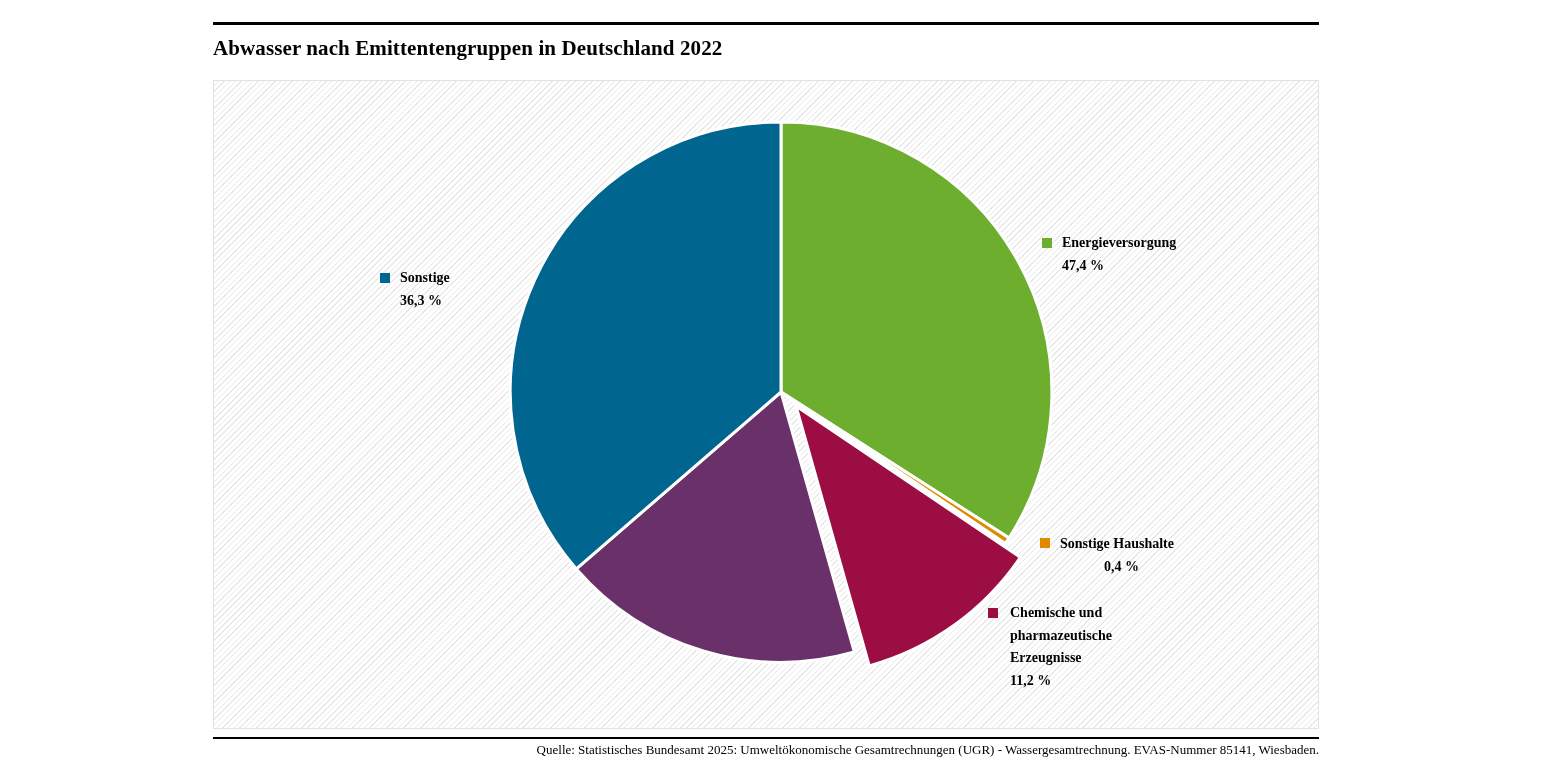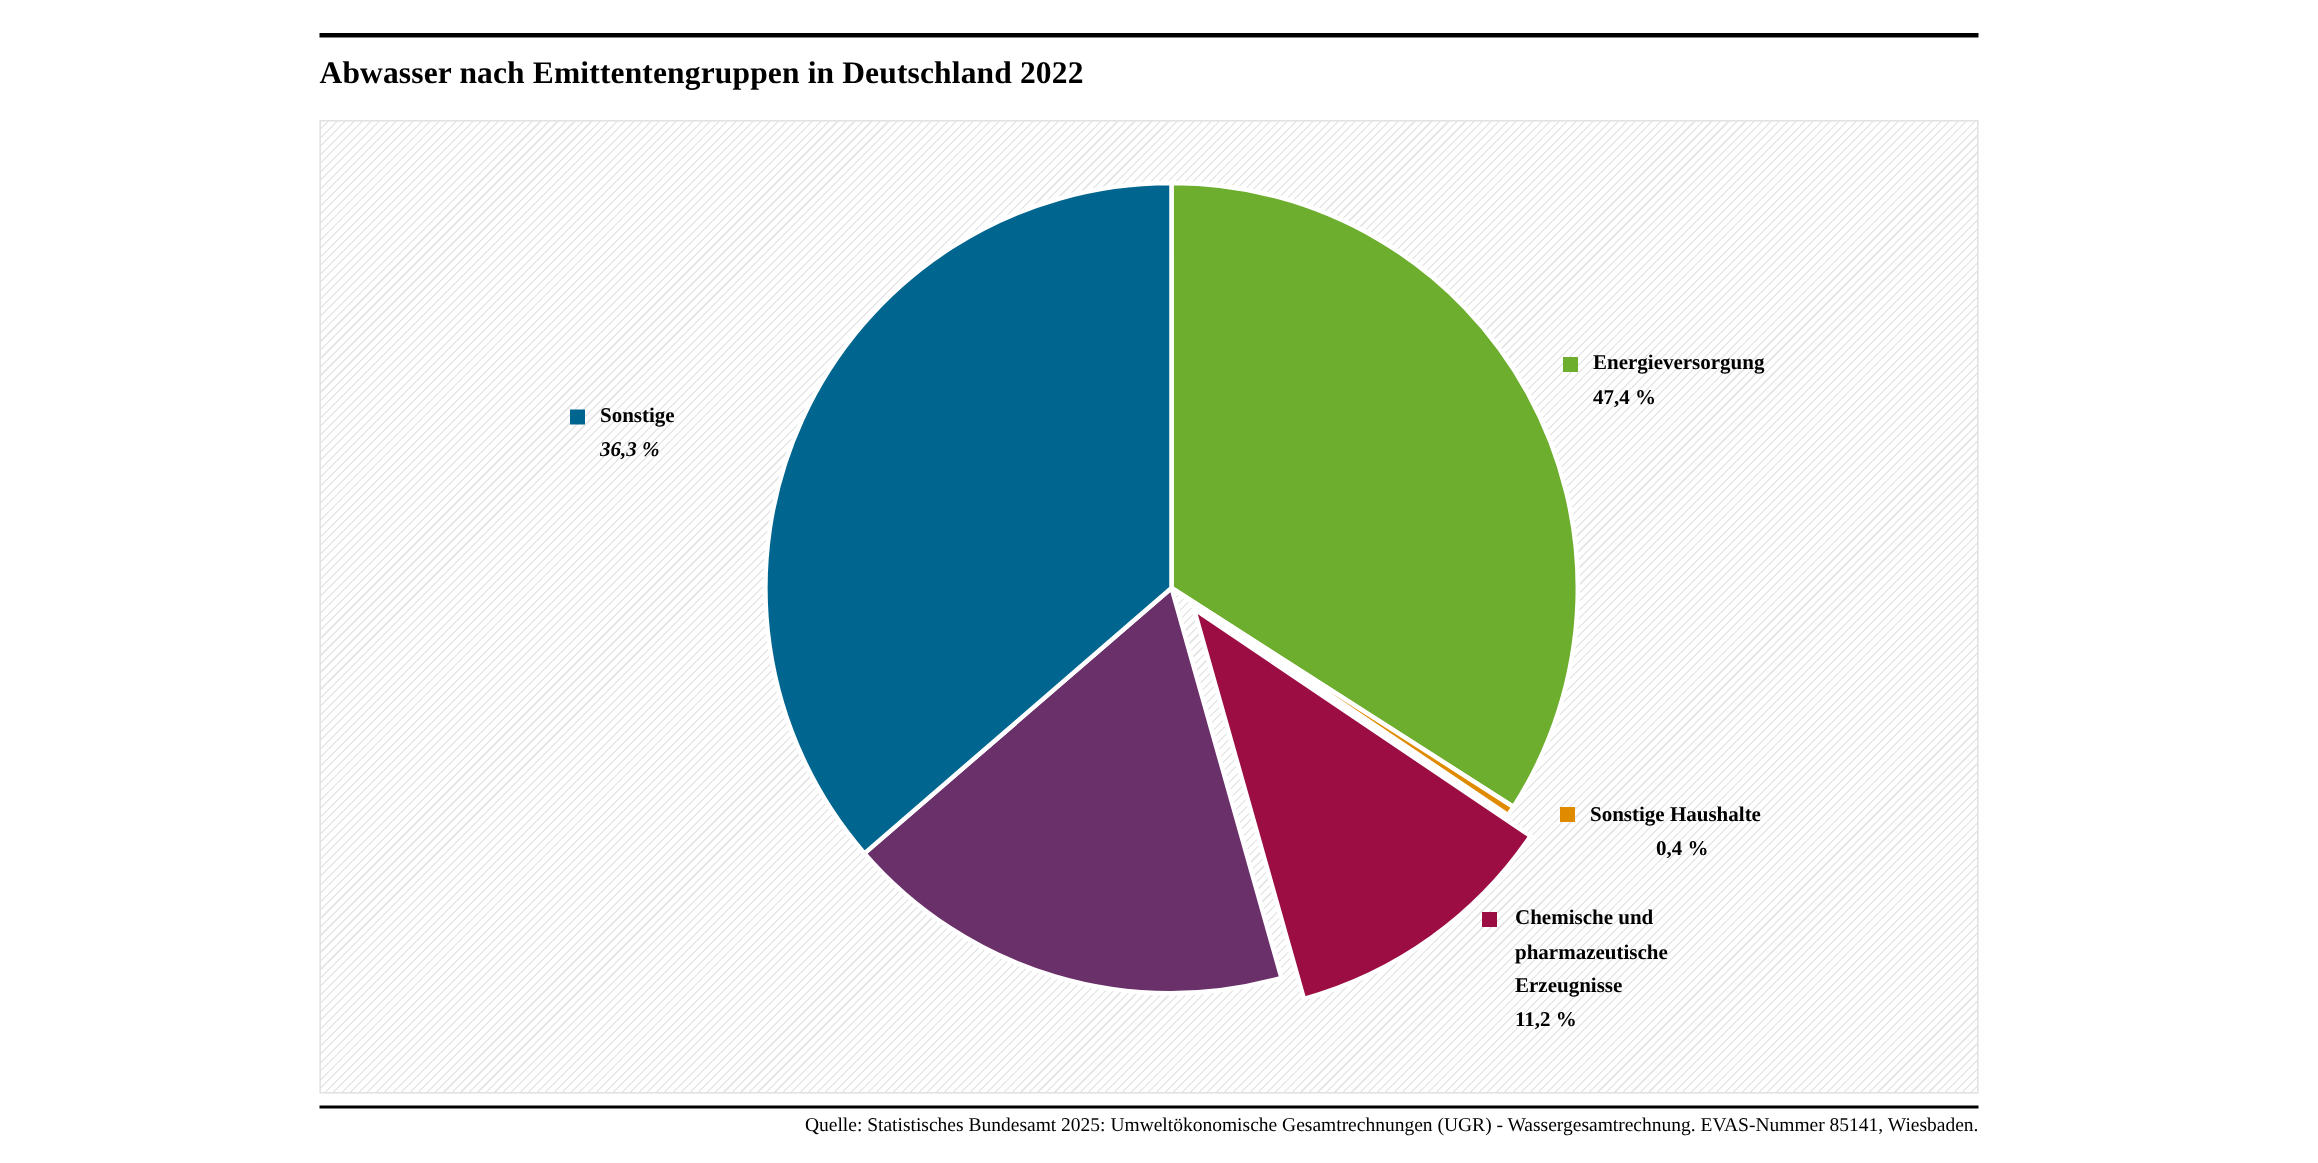--- a/index.html
+++ b/index.html
@@ -87,21 +87,21 @@
   .legend-item .val { display: block; font-weight: bold; }
 
   
   #legend-sonstige {
     left: 400px;
     top: 249px;
     text-align: left;
     margin-top: 18px;
   }
   #legend-sonstige .swatch { left: -20px; }
-  #legend-sonstige .val { text-align: left; padding-left: 0; font-style: italic; }
+  #legend-sonstige .val { text-align: left; padding-left: 0; }
 
   
   #legend-energie {
     left: 1062px;
     top: 232px;
     text-align: left;
   }
   #legend-energie .swatch { left: -20px; }
   #legend-energie .val { text-align: left; }
 

